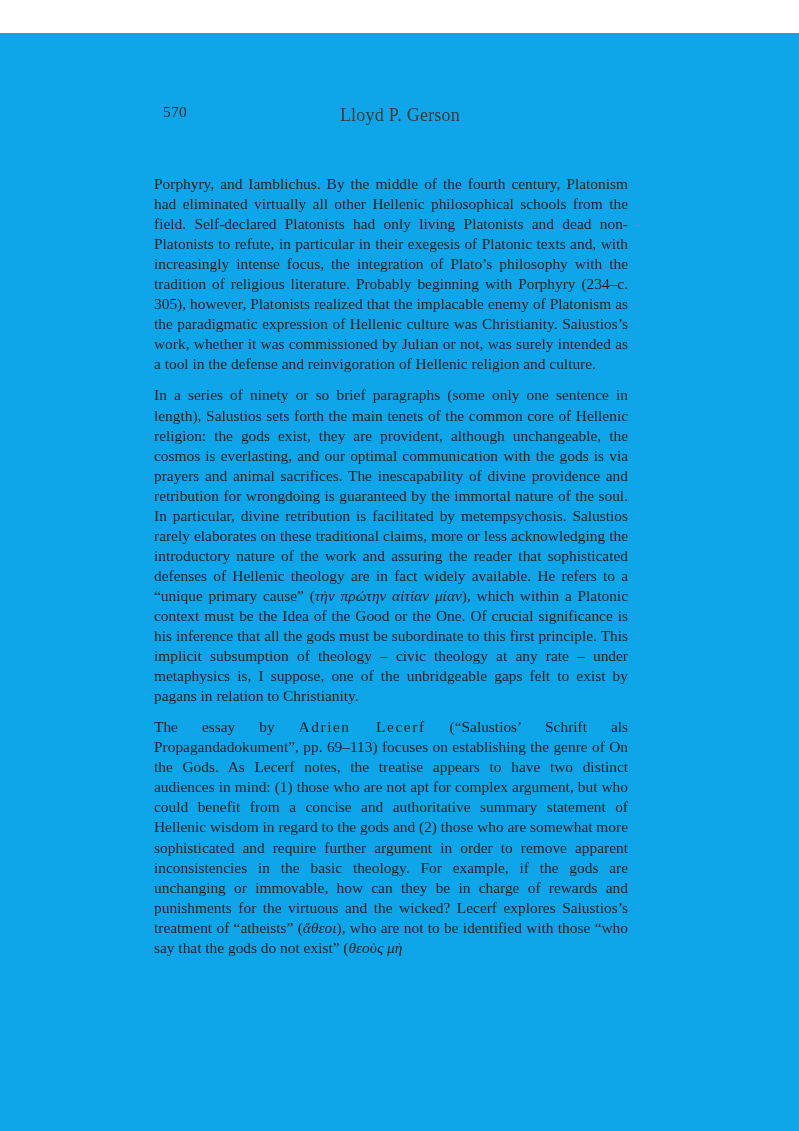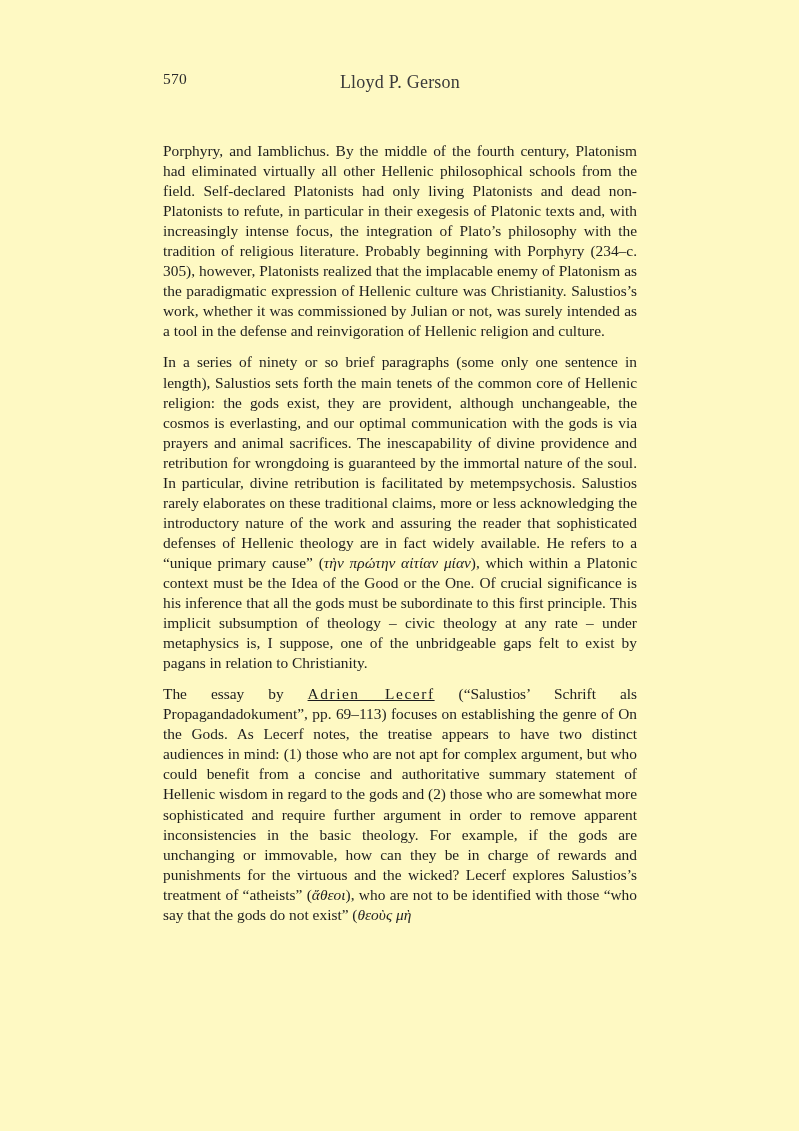--- a/index.html
+++ b/index.html
@@ -12,21 +12,22 @@
     height: 1131px;
     position: relative;
     font-family: "Liberation Serif", "DejaVu Serif", serif;
     color: #1a1a1a;
     overflow: hidden;
   }
 
   .page {
     position: absolute;
     inset: 0;
-    background: #fef9c3;
+    background: #0ea5e9;
+    margin-top: 33px;
   }
 
   
   .running-head {
     position: absolute;
     left: 163px;
     top: 70px;
     width: 474px;
     height: 20px;
   }
@@ -45,21 +46,21 @@
     top: 2px;
     text-align: center;
     font-size: 18px;
     color: #3a3a3a;
     letter-spacing: 0.25px;
   }
 
   
   .textblock {
     position: absolute;
-    left: 163px;
+    left: 154px;
     top: 141px;
     width: 474px;
   }
 
   p.para {
     margin: 0 0 11px 0;
     font-size: 15.4px;
     line-height: 20.05px;
     text-align: justify;
     text-justify: inter-word;
@@ -73,21 +74,20 @@
 
   
   .it {
   }
   .gk {
     font-style: italic;
     font-family: Liberation Serif, serif;
   }
   .spaced {
     letter-spacing: 1.55px;
-    text-decoration: underline;
   }
 </style>
 </head>
 <body>
 
 <div class="page">
 
   <div class="running-head">
     <span class="folio">570</span>
     <span class="runhead-title">Lloyd P. Gerson</span>

